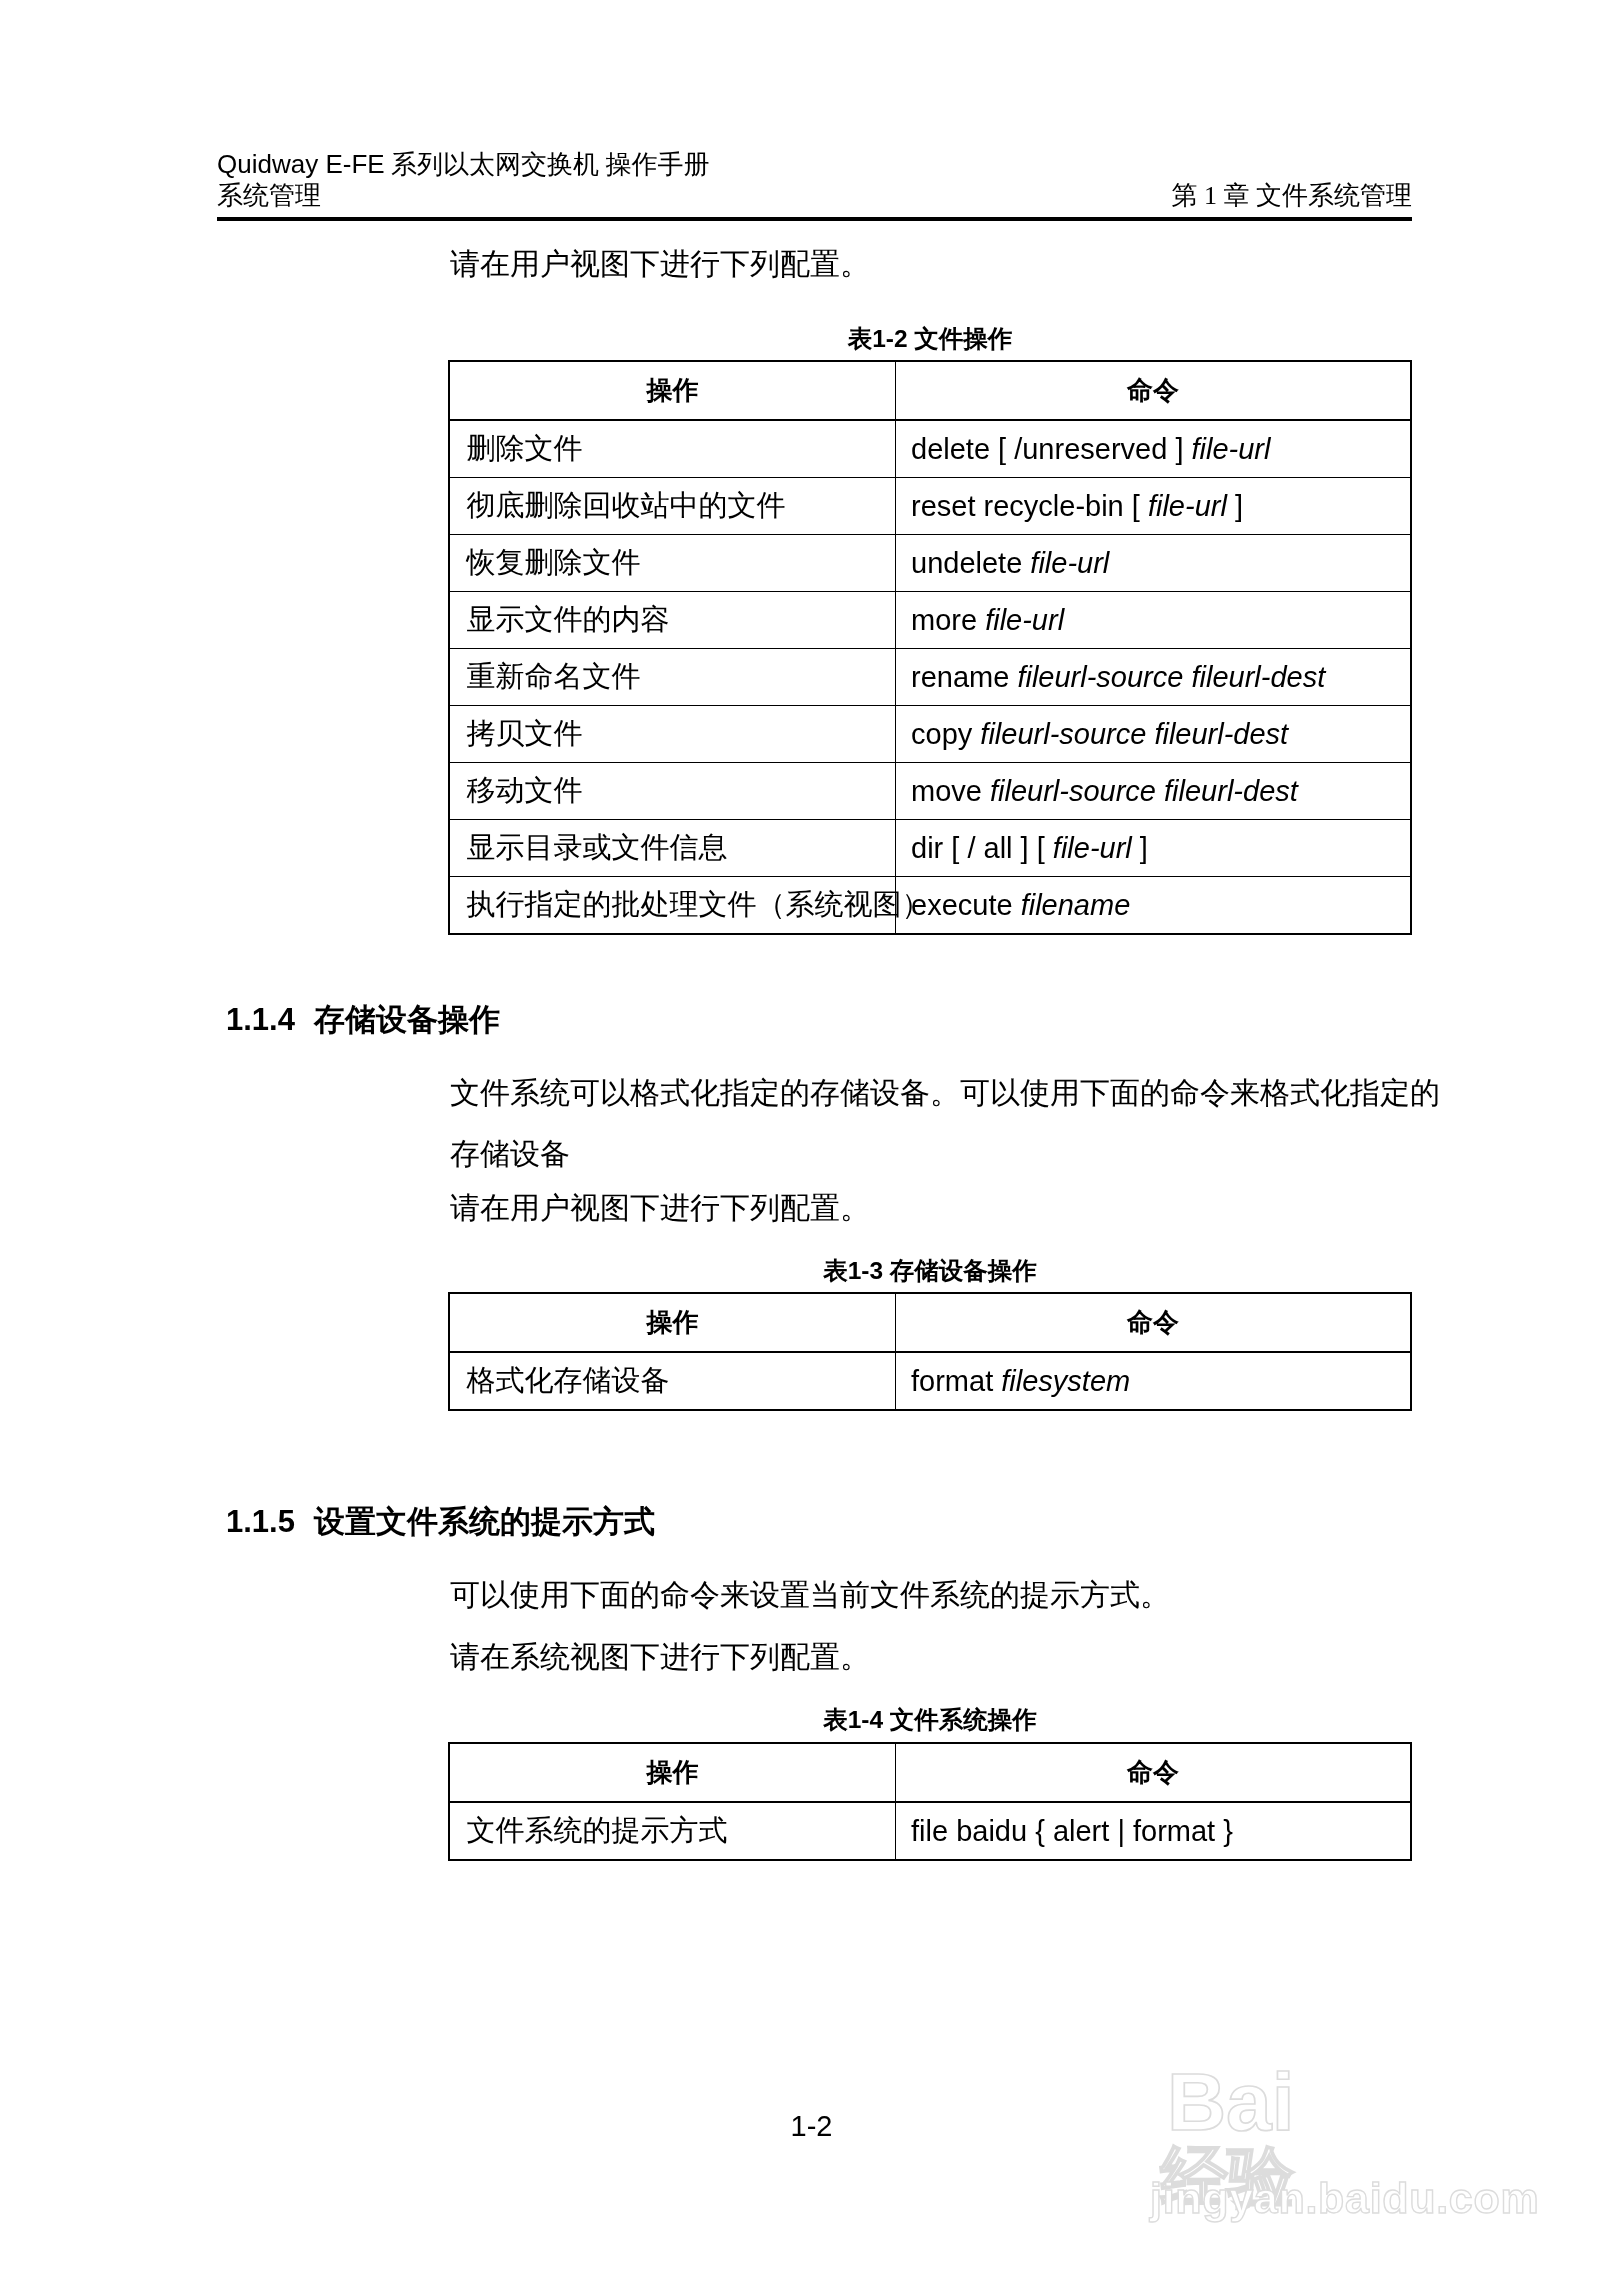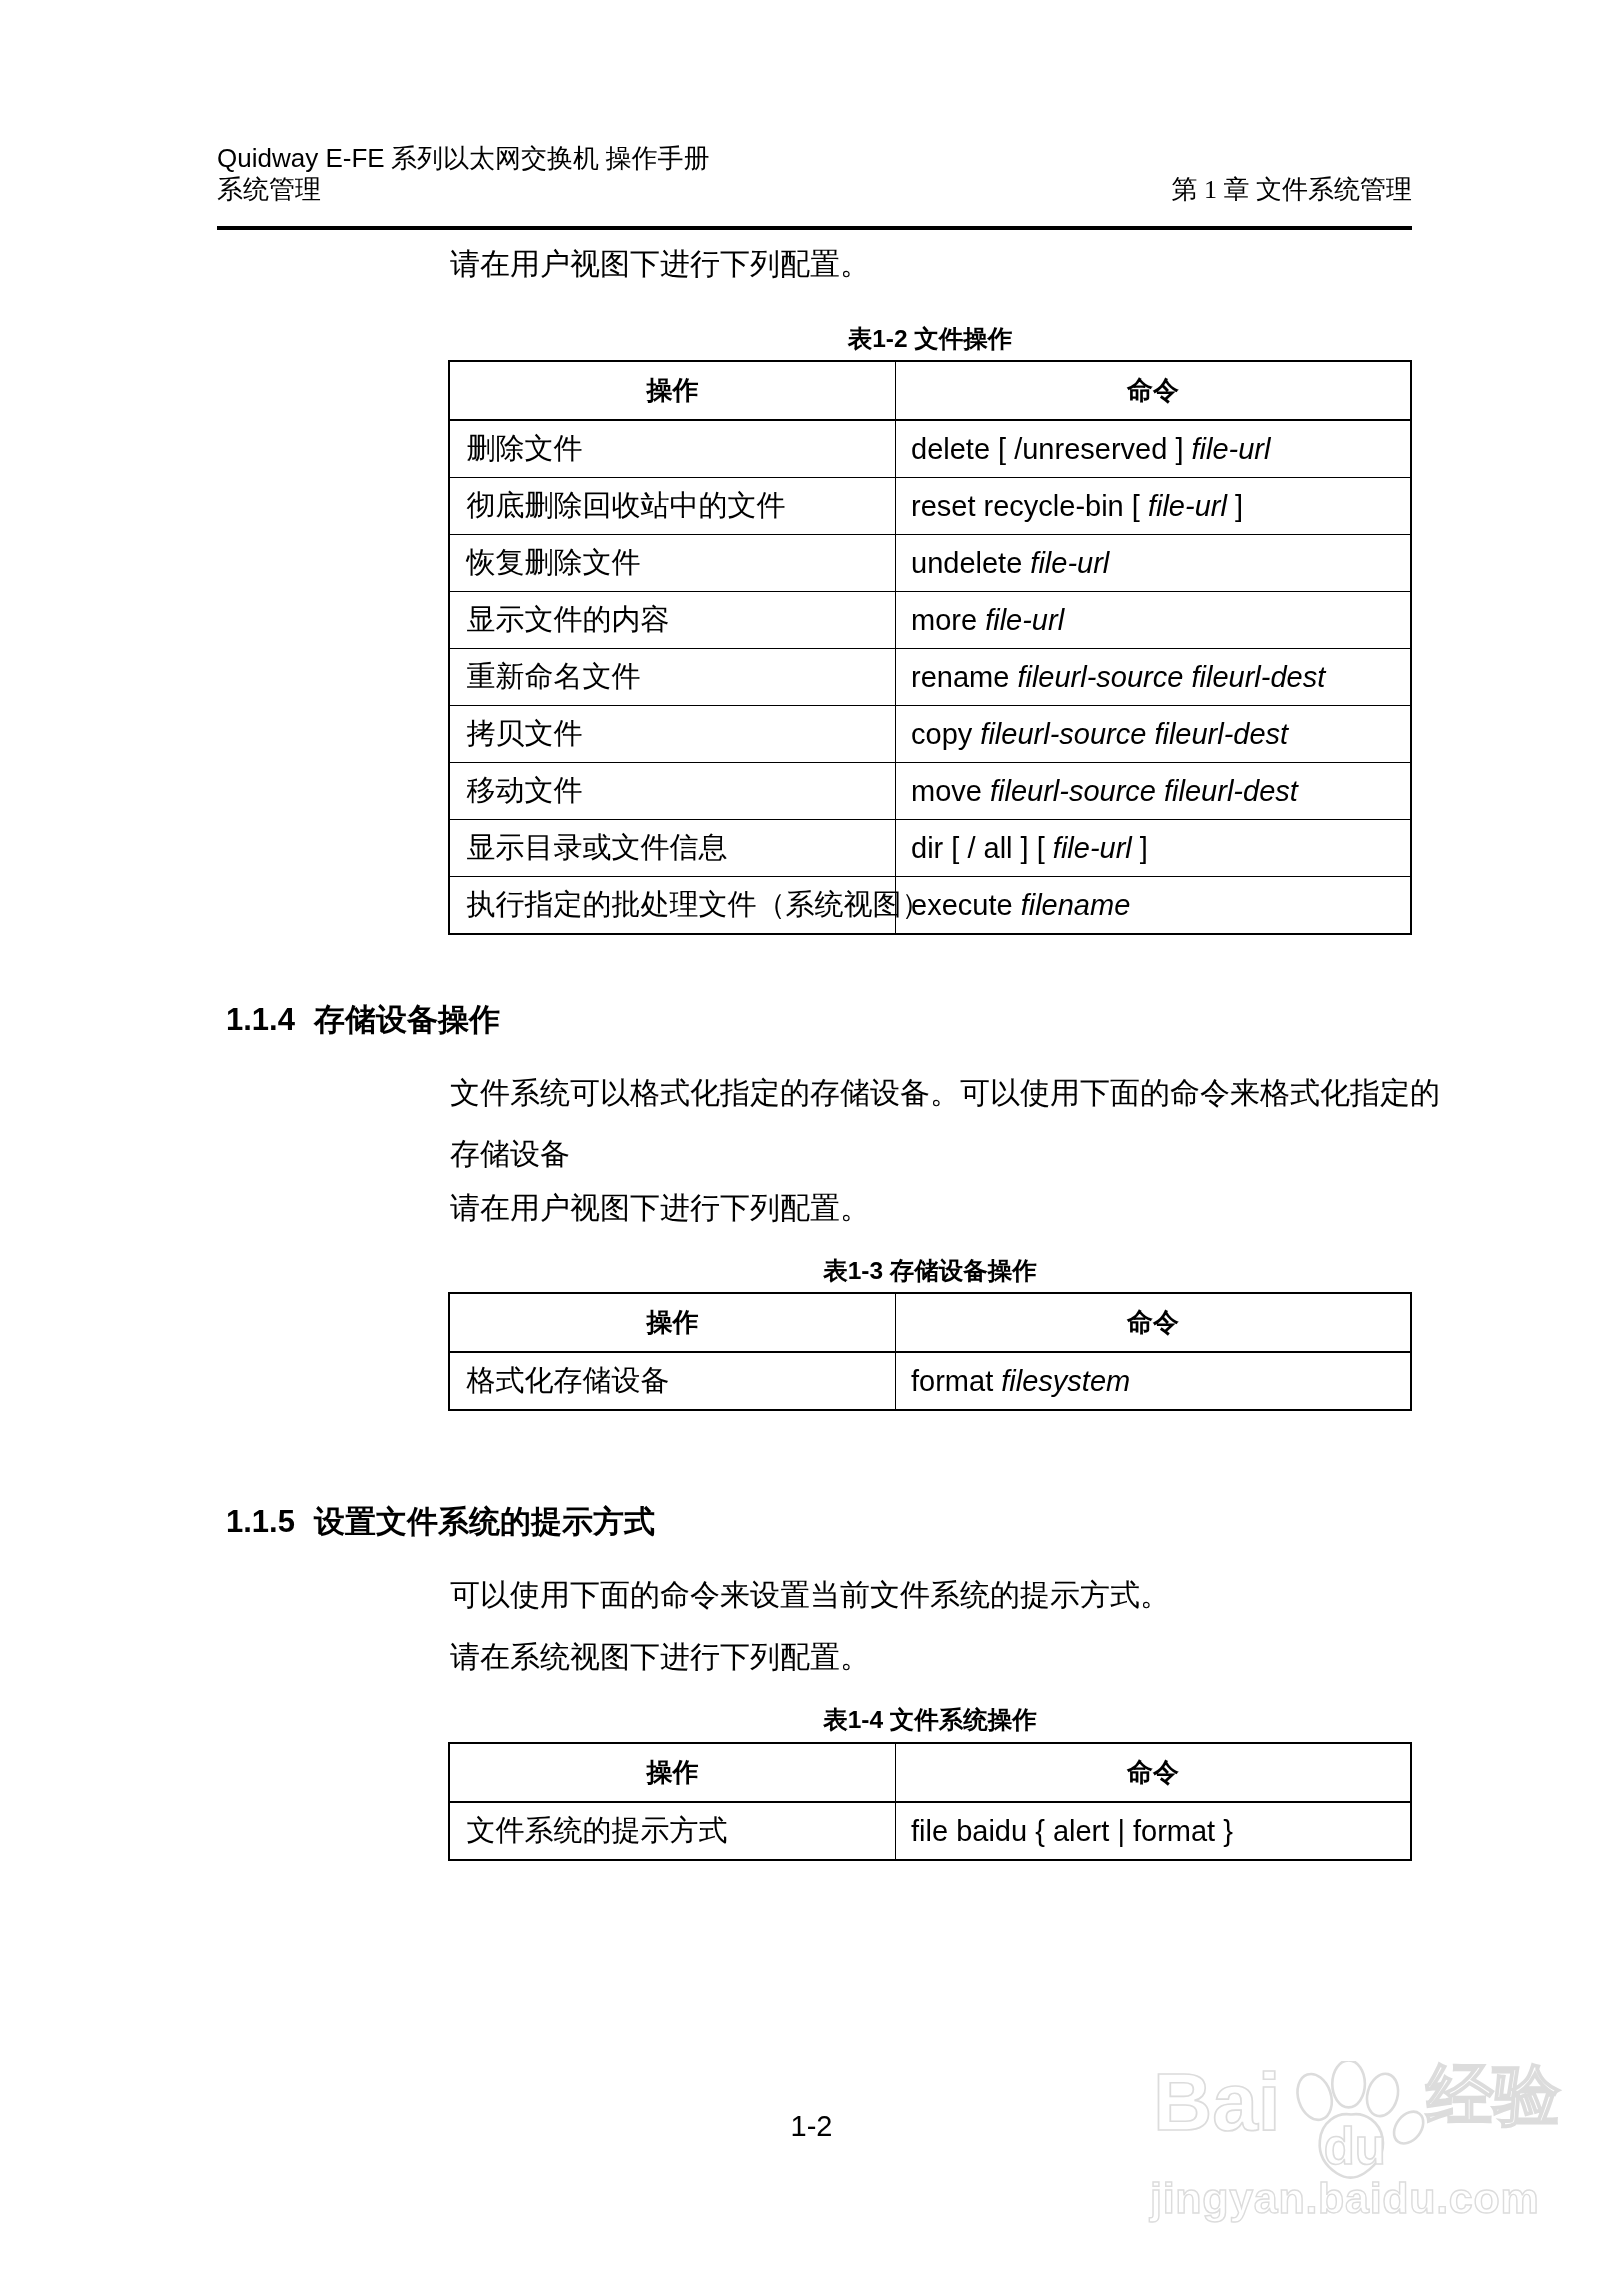--- a/index.html
+++ b/index.html
@@ -8,23 +8,23 @@
     width:1623px;height:2295px;
     margin:0 auto;
     background:#ffffff;
     color:#000;
     font-family:"Liberation Serif", serif;
     overflow:hidden;
   }
 
   
   .header{
-    position:absolute;left:217px;top:144px;width:1195px;
+    position:absolute;left:217px;top:150px;width:1195px;
     border-bottom:4.1px solid #000;
-    padding-bottom:21px;
+    padding-bottom:6px;
   }
   .header-line1{
     font-size:26px;line-height:1.15;white-space:nowrap;
   }
   .header-line1 .latin{font-family:"Liberation Sans", sans-serif;}
   .header-line2{
     display:flex;justify-content:space-between;
     font-size:26px;line-height:1.15;margin-top:1.4px;
   }
 
@@ -84,24 +84,25 @@
     position:absolute;left:0;top:2110px;width:100%;
     text-align:center;
     font-family:"Liberation Sans", sans-serif;
     font-size:29px;
   }
 
   
   .wm{position:absolute;user-select:none;}
   .wm-logo{
     left:1153px;top:2061px;height:112px;
-    display:flex;
+    display:flex;align-items:flex-end;
     font-family:"Liberation Sans", sans-serif;
     font-weight:bold;
     color:#ffffff;
+    flex-direction:column;
     -webkit-text-stroke:1.7px #dcdcdc;
   }
   .wm-bai{font-size:82px;line-height:1;}
   .wm-cjk{font-size:67px;line-height:1;margin-left:4.1px;padding-bottom:4.1px;}
   .wm-paw{margin:0 -4.1px 0 -1.4px;}
   .wm-url{
     left:1150px;top:2177px;
     font-family:"Liberation Sans", sans-serif;
     font-weight:bold;font-size:43px;line-height:1;
     color:#ffffff;

